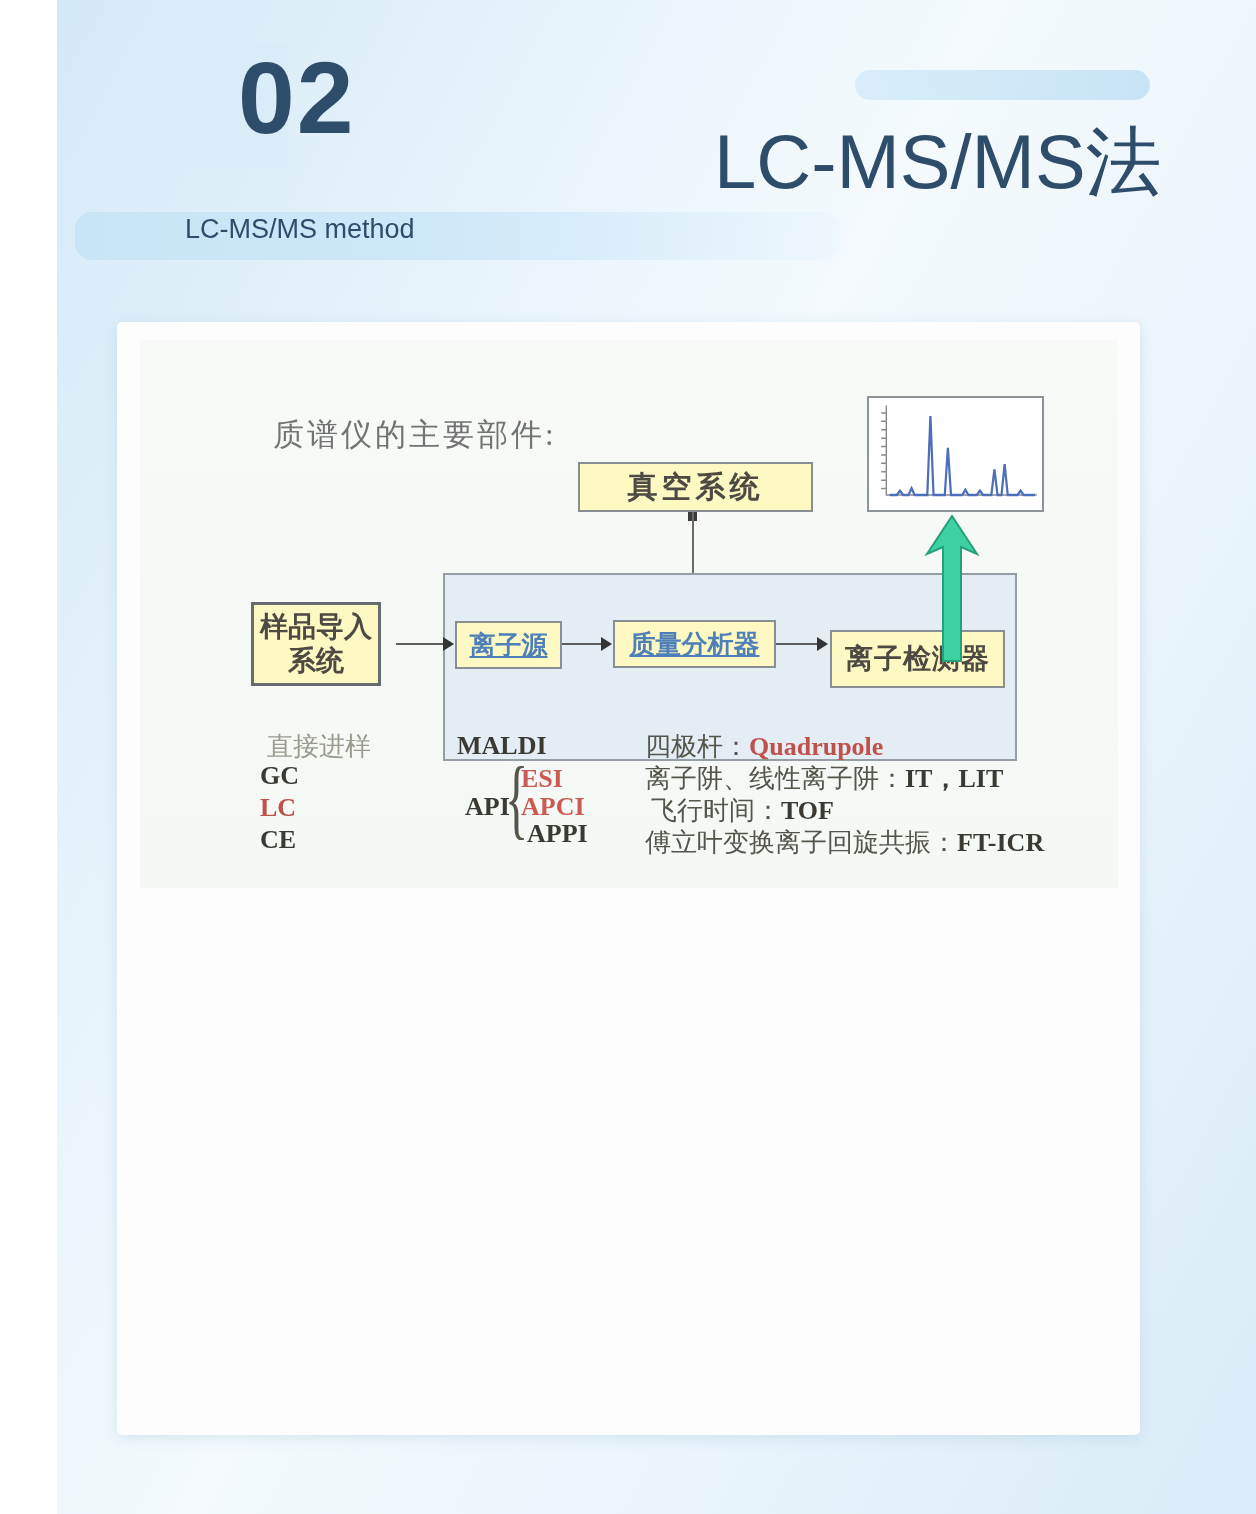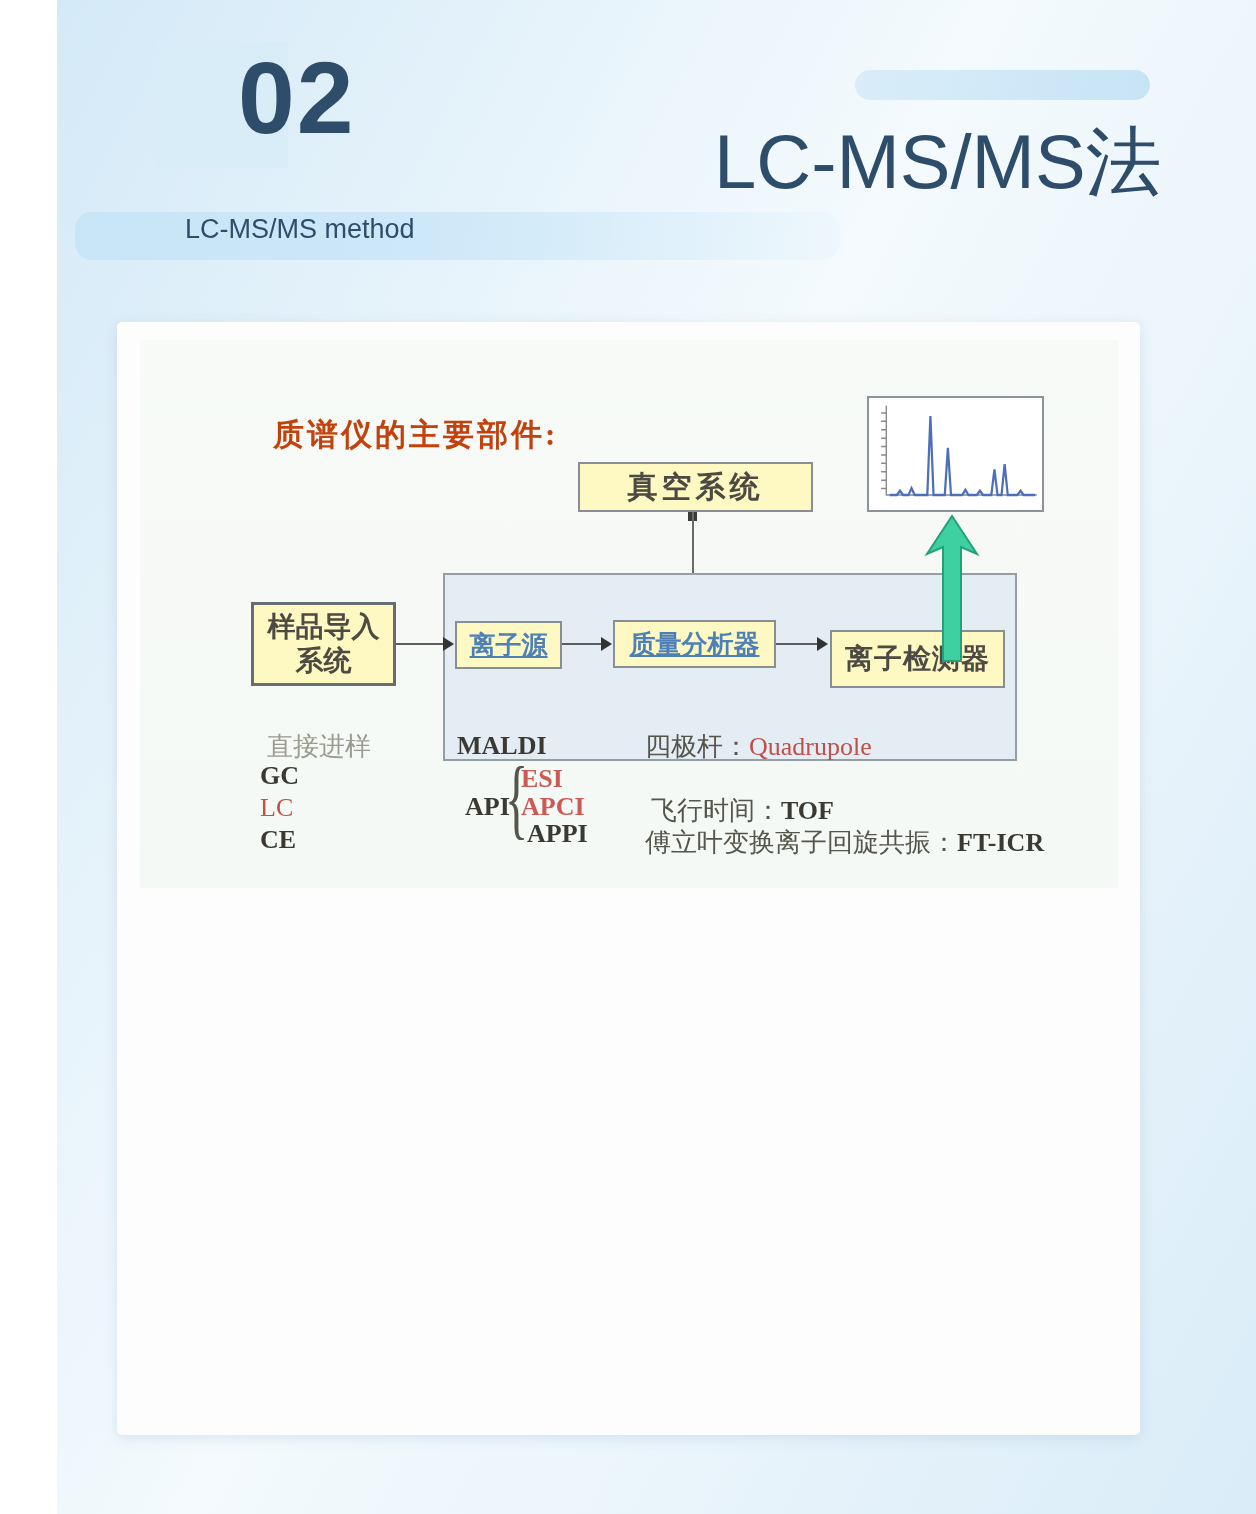--- a/index.html
+++ b/index.html
@@ -17,52 +17,52 @@
     color:#2e4d6b; letter-spacing:2px; }
   .subtitle-pill{ position:absolute; left:75px; top:212px; width:765px; height:48px; border-radius:17px;
     background:linear-gradient(90deg,#c7e5f6 0%,#cde8f8 45%,rgba(213,235,250,.55) 78%,rgba(222,240,251,.25) 100%);text-align:center; }
   .subtitle-label{ position:absolute; left:110px; top:2px; font-size:27px; color:#2e4d6b; }
   .page-title{ position:absolute; left:714px; top:112px; font-size:76px; font-weight:normal;
     color:#2e4d6b; letter-spacing:0px; }
   .card{ position:absolute; left:117px; top:322px; width:1023px; height:1113px; background:#fdfdfe;
     border-radius:5px; box-shadow:0 3px 14px rgba(140,175,200,.28); }
   .figure-panel{ position:absolute; left:23px; top:18px; width:978px; height:548px;
     background:linear-gradient(180deg,#f7faf6 0%,#f5f9f5 100%); }
-  .figure-caption{ position:absolute; left:156px; top:92px; font-size:31px; font-weight:bold;
-    font-family:"Liberation Serif","DejaVu Serif",serif; color:#c2410c; letter-spacing:3px; }
+  .figure-caption{ position:absolute; left:156px; top:92px; font-size:31px; font-weight:normal;
+    font-family:"Liberation Serif","DejaVu Serif",serif; color:#737373; letter-spacing:3px; }
   .diag-box{ position:absolute; background:#fef9c3; border:2px solid #878f94; display:flex;
     align-items:center; justify-content:center; text-align:center;
     font-family:"Liberation Serif","DejaVu Serif",serif; font-weight:bold; color:#4c4a42; }
   .vacuum-box{ left:461px; top:140px; width:235px; height:50px; font-size:30px; letter-spacing:4px; }
   .connector-dot{ position:absolute; left:571px; top:190px; width:9px; height:9px; background:#3a3a3a; }
   .connector-vline{ position:absolute; left:575px; top:190px; width:2px; height:62px; background:#6a6a6a; }
   .components-container{ position:absolute; left:326px; top:251px; width:574px; height:188px;
     background:#e4edf4; border:2px solid #959ea5; }
-  .sample-box{ left:134px; top:280px; width:145px; height:84px; font-size:28px; line-height:34px;
+  .sample-box{ left:134px; top:280px; width:130px; height:84px; font-size:28px; line-height:34px;
     border-width:3px; border-color:#666c70; flex-direction:column; }
   .ion-source-box{ left:338px; top:299px; width:107px; height:48px; font-size:26px; }
   .analyzer-box{ left:496px; top:298px; width:163px; height:48px; font-size:26px; }
   .detector-box{ left:713px; top:308px; width:175px; height:58px; font-size:28px; letter-spacing:1px; }
   .blue-link-text{ color:#4d7fb8; text-decoration:underline; }
   .flow-line{ position:absolute; height:2px; background:#5d5d5d; top:321px; }
   .flow-line-1{ left:279px; width:47px; }
   .flow-line-2{ left:445px; width:39px; }
   .flow-line-3{ left:659px; width:42px; }
   .flow-arrowhead{ position:absolute; top:315px; width:0; height:0;
     border-left:11px solid #333; border-top:7px solid transparent; border-bottom:7px solid transparent; }
   .flow-arrowhead-1{ left:326px; } .flow-arrowhead-2{ left:484px; } .flow-arrowhead-3{ left:700px; }
   .up-arrow-svg{ position:absolute; left:806px; top:192px; width:58px; height:148px; }
   .spectrum-box{ position:absolute; left:750px; top:74px; width:177px; height:116px; background:#fff;
     border:2px solid #8d9499; }
   .spectrum-box svg{ width:100%; height:100%; display:block; }
   .fig-list{ position:absolute; font-family:"Liberation Serif","DejaVu Serif",serif; font-size:26px;
     color:#55554c; white-space:nowrap; }
   .latin{ font-weight:bold; color:#3a3a33; }
   .muted{ color:#9a9a8e; }
-  .red-text{ color:#c0504a; font-weight:normal; }
+  .red-text{ color:#c0504a; font-weight:bold; }
   .pink-red{ color:#cc5a54; font-weight:bold; }
   .api-brace{ position:absolute; left:388px; top:442px; font-size:88px; font-weight:normal;
     color:#55554c; transform:scaleX(.55); transform-origin:left center; line-height:70px;
     font-family:"Liberation Serif","DejaVu Serif",serif; }
   .body-paragraph{ position:absolute; left:48px; top:582px; width:930px; font-size:43px;
     line-height:96px; letter-spacing:1px; color:#3a3a3a; text-align:justify; text-indent:88px; }
 </style>
 </head>
 <body>
 
@@ -120,20 +120,23 @@
     <div class="fig-list latin" style="left:340px; top:409px;">MALDI</div>
     <div class="fig-list latin" style="left:348px; top:470px;">API</div>
     <div class="api-brace">{</div>
     <div class="fig-list pink-red" style="left:404px; top:442px;">ESI</div>
     <div class="fig-list pink-red" style="left:404px; top:470px;">APCI</div>
     <div class="fig-list latin" style="left:410px; top:497px;">APPI</div>
 
     <div class="fig-list" style="left:528px; top:407px;">
       <span>四极杆：</span><span class="red-text">Quadrupole</span>
     </div>
+    <div class="fig-list" style="left:528px; top:439px;">
+      <span>离子阱、线性离子阱：</span><span class="latin">IT，LIT</span>
+    </div>
     <div class="fig-list" style="left:534px; top:471px;">
       <span>飞行时间：</span><span class="latin">TOF</span>
     </div>
     <div class="fig-list" style="left:528px; top:503px;">
       <span>傅立叶变换离子回旋共振：</span><span class="latin">FT-ICR</span>
     </div>
 
   </div>
 </div>
 

